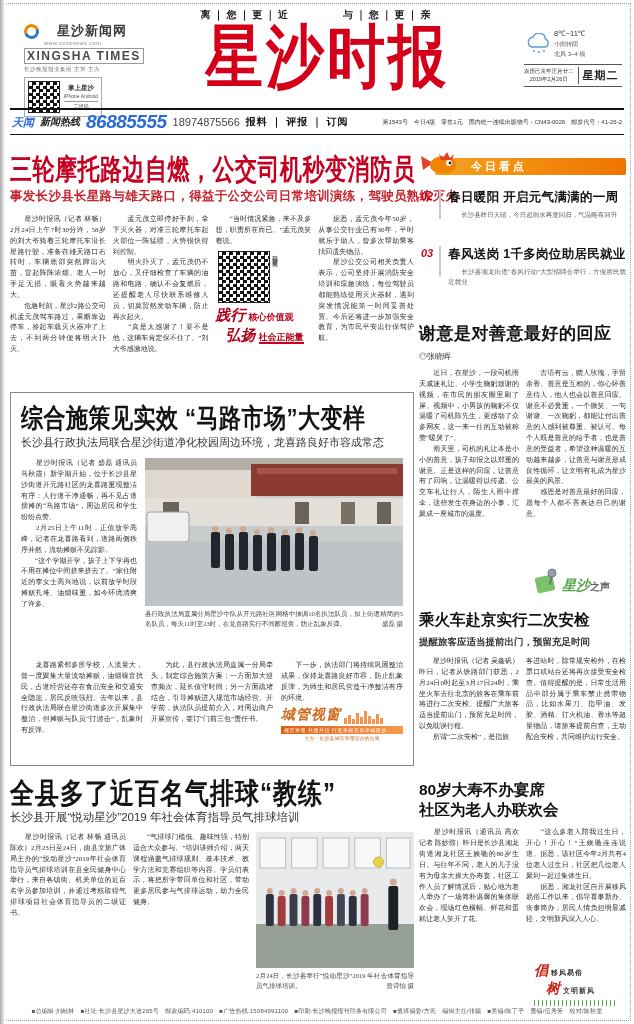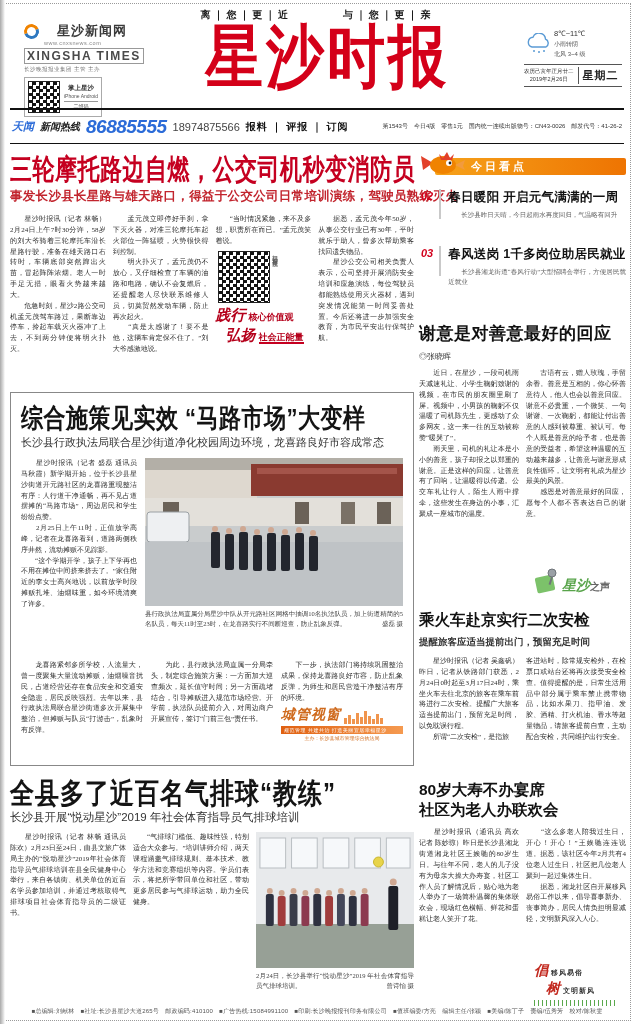--- a/index.html
+++ b/index.html
@@ -40,21 +40,21 @@
   .weather-row { display:flex; align-items:center; }
   .weather-lines { font-size:6px; color:#555; line-height:1.6; }
   .weather-lines .temp { font-size:7.5px; color:#333; }
   .date-box { margin-top:5px; border-top:1px solid #555; border-bottom:1px solid #555;
               display:flex; align-items:center; padding:2px 0; }
   .date-left { font-size:5.5px; color:#333; text-align:center; line-height:1.5;
                border-right:1px solid #555; padding-right:4px; margin-right:4px; }
   .weekday { font-size:11px; color:#222; font-weight:600; letter-spacing:1px; }
 
   
-  .hotline { position:absolute; left:10px; top:108px; width:614px; height:36px;
+  .hotline { position:absolute; left:10px; top:108px; width:614px; height:27px;
              border-top:2px solid #111; border-bottom:1px solid #111;
              display:flex; align-items:center; gap:6px; padding:0 2px; }
   .ht-brand { font-size:11px; font-weight:900; font-style:italic; color:#2b6bd8; }
   .ht-label { font-size:10px; font-weight:800; font-style:italic; color:#222; }
   .ht-phone { font-size:19px; font-weight:900; font-style:italic; color:#2b6bd8; letter-spacing:-.5px; }
   .ht-phone2 { font-size:11px; color:#444; }
   .ht-links { font-size:10px; font-weight:800; color:#111; letter-spacing:1px; }
   .ht-spacer { flex:1; }
   .ht-meta { font-size:6px; color:#333; white-space:nowrap; }
 

